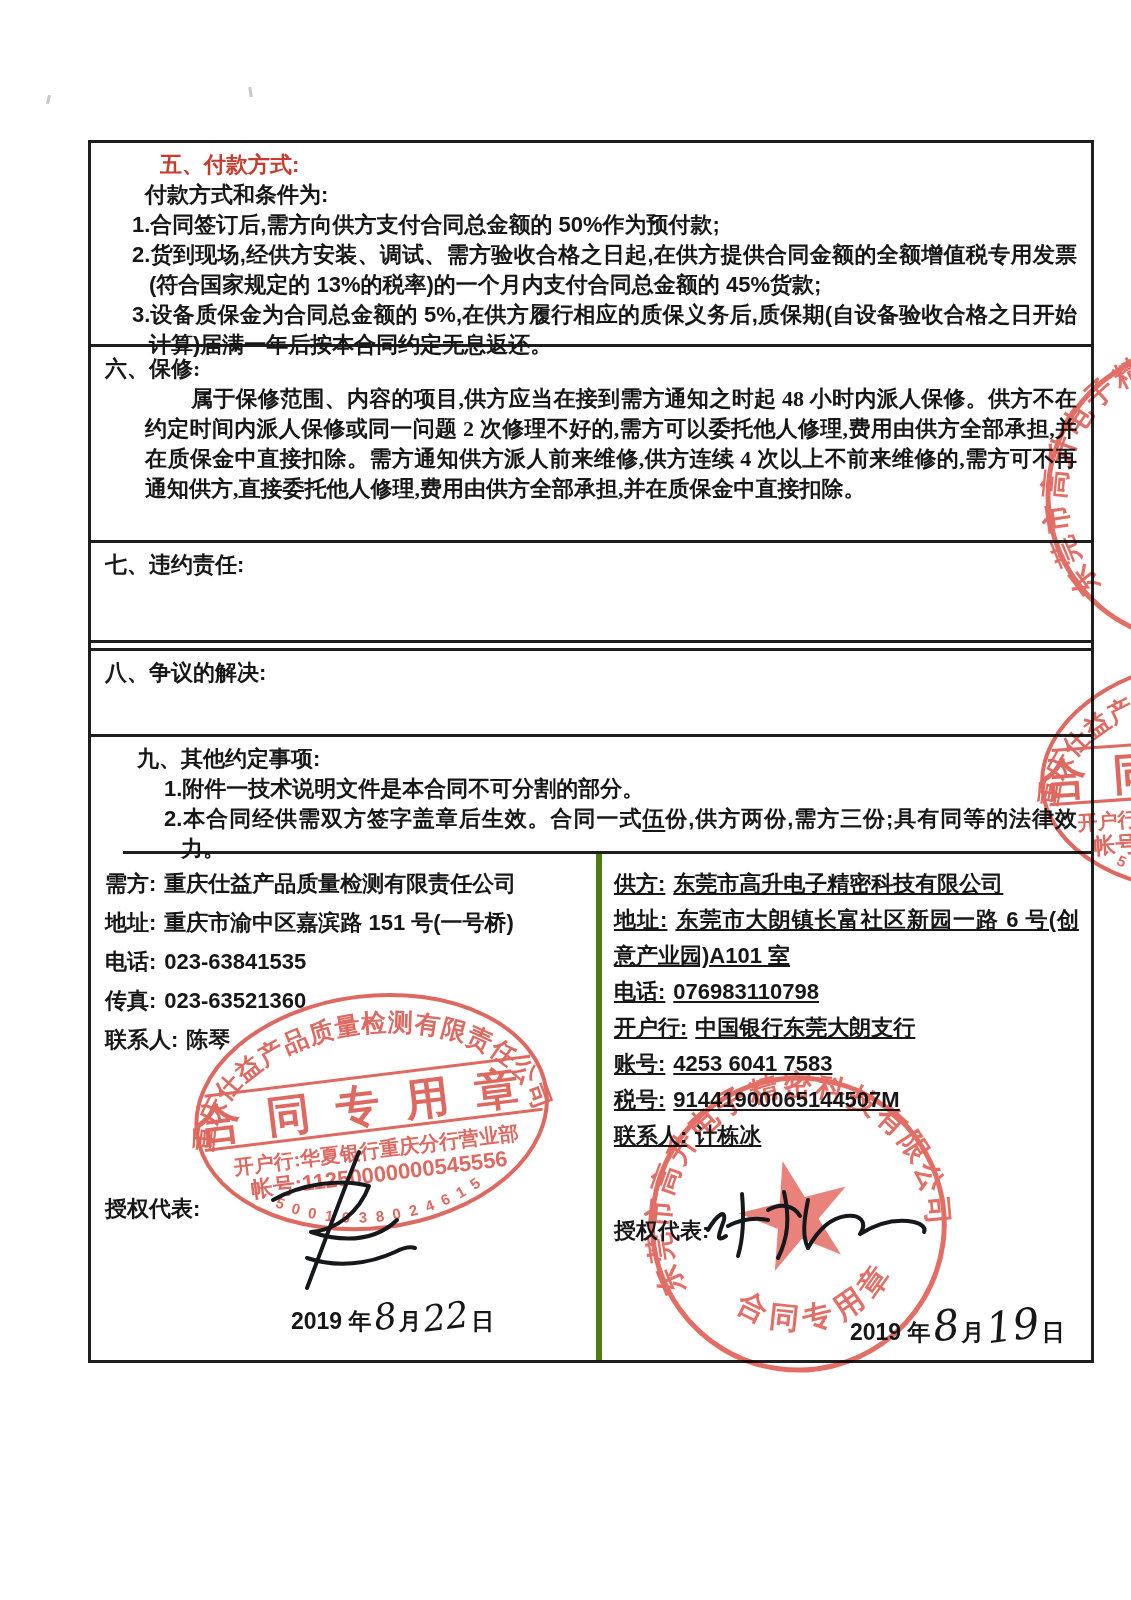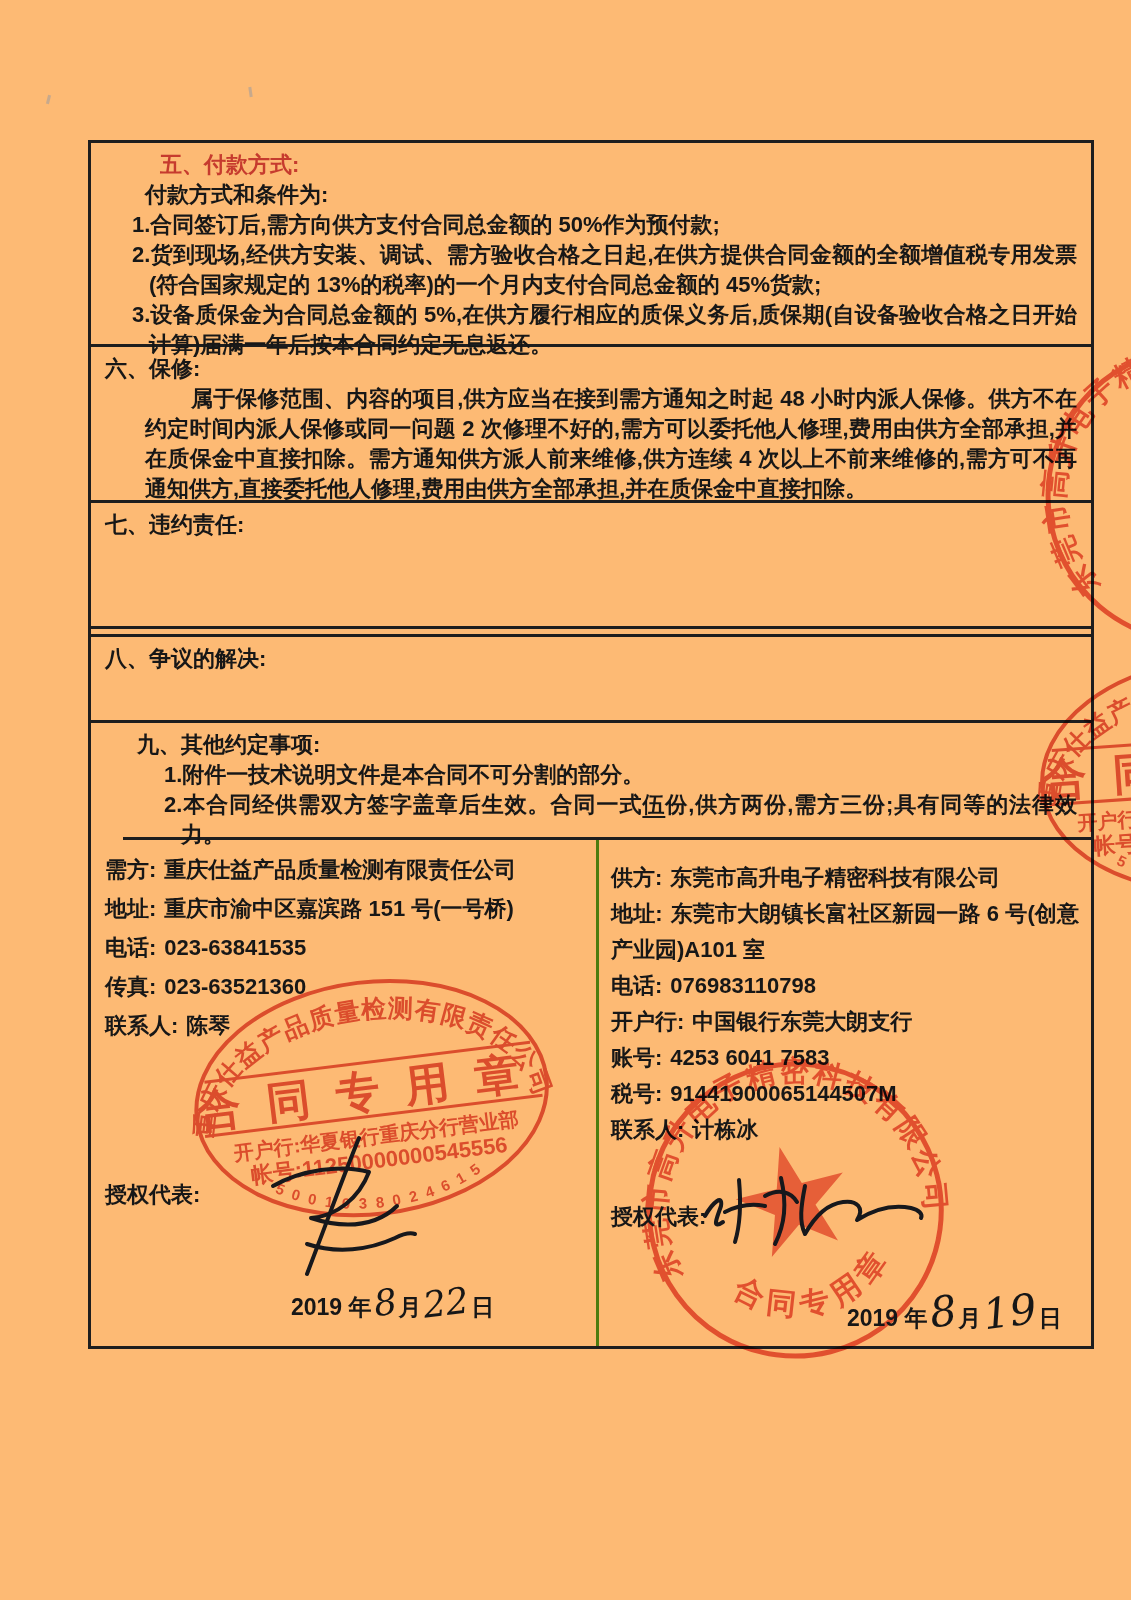--- a/index.html
+++ b/index.html
@@ -1,20 +1,20 @@
 <!DOCTYPE html>
 <html><head>
 <meta charset="utf-8">
 <style>
   * { margin:0; padding:0; box-sizing:border-box; }
   html,body { background:#e8e8e8; }
   body { font-family:"Liberation Sans","DejaVu Sans",sans-serif; }
   .sheet {
     position:relative; width:1131px; height:1600px;
-    background:#fdba74; overflow:hidden; margin:0 auto;
+    background:#ffffff; overflow:hidden; margin:0 auto;
     color:#1b1b1b;
   }
   .speck { position:absolute; background:#9a9aa0; opacity:.55; }
   .edge-shade {
     position:absolute; right:0; top:690; width:11px; height:910;
     background:linear-gradient(to right, rgba(0,0,0,0), rgba(110,110,112,.38));
   }
 
   
   .contract-table {
@@ -30,21 +30,21 @@
   .sec-heading.red { color:#c63b2e; padding-left:55px; }
   .para { line-height:30px; text-align:justify;margin-left:40px; }
   .para.first-indent { text-indent:46px; }
   .num-item { line-height:30px; text-align:justify; padding-left:44px; text-indent:-17px; }
   .uline { text-decoration:underline; text-underline-offset:4px; }
 
   
   .parties { display:flex; padding:0; height:506px; }
   .party-cell { position:relative; height:100%; }
   .party-left  { width:505px; padding:10px 14px; }
-  .party-right { flex:1; border-left:3px solid #4d7c0f; padding:20px 12px; }
+  .party-right { flex:1; border-left:6px solid #4d7c0f; padding:12px 12px;text-decoration:underline; }
   .party-left  .line { line-height:39px; }
   .party-right .line { line-height:36px; text-align:justify; }
   .lbl { margin-right:8px; }
   .rep-line { position:absolute; font-weight:700; }
   .party-left  .rep-line { left:14px; top:340px; }
   .party-right .rep-line { left:12px; top:362px; }
   .date-line { position:absolute; font-weight:700; font-size:23px; white-space:nowrap; }
   .party-left  .date-line { left:200px; top:452px; }
   .party-right .date-line { left:248px; top:462px; }
   .hw {
@@ -78,26 +78,26 @@
   <div class="contract-table">
 
     <div class="trow" style="height:204px;">
       <div class="sec-heading red">五、付款方式:</div>
       <div class="para">付款方式和条件为:</div>
       <div class="num-item">1.合同签订后,需方向供方支付合同总金额的 50%作为预付款;</div>
       <div class="num-item">2.货到现场,经供方安装、调试、需方验收合格之日起,在供方提供合同金额的全额增值税专用发票(符合国家规定的 13%的税率)的一个月内支付合同总金额的 45%货款;</div>
       <div class="num-item">3.设备质保金为合同总金额的 5%,在供方履行相应的质保义务后,质保期(自设备验收合格之日开始计算)届满一年后按本合同约定无息返还。</div>
     </div>
 
-    <div class="trow" style="height:156px;">
+    <div class="trow" style="height:196px;font-family:Liberation Serif, serif;">
       <div class="sec-heading">六、保修:</div>
       <div class="para first-indent">属于保修范围、内容的项目,供方应当在接到需方通知之时起 48 小时内派人保修。供方不在约定时间内派人保修或同一问题 2 次修理不好的,需方可以委托他人修理,费用由供方全部承担,并在质保金中直接扣除。需方通知供方派人前来维修,供方连续 4 次以上不前来维修的,需方可不再通知供方,直接委托他人修理,费用由供方全部承担,并在质保金中直接扣除。</div>
     </div>
 
-    <div class="trow" style="height:126px;">
+    <div class="trow" style="height:100px;">
       <div class="sec-heading">七、违约责任:</div>
     </div>
 
     <div class="trow spacer-row"></div>
 
     <div class="trow" style="height:86px;">
       <div class="sec-heading">八、争议的解决:</div>
     </div>
 
     <div class="trow" style="height:117px;margin-left:32px;">

